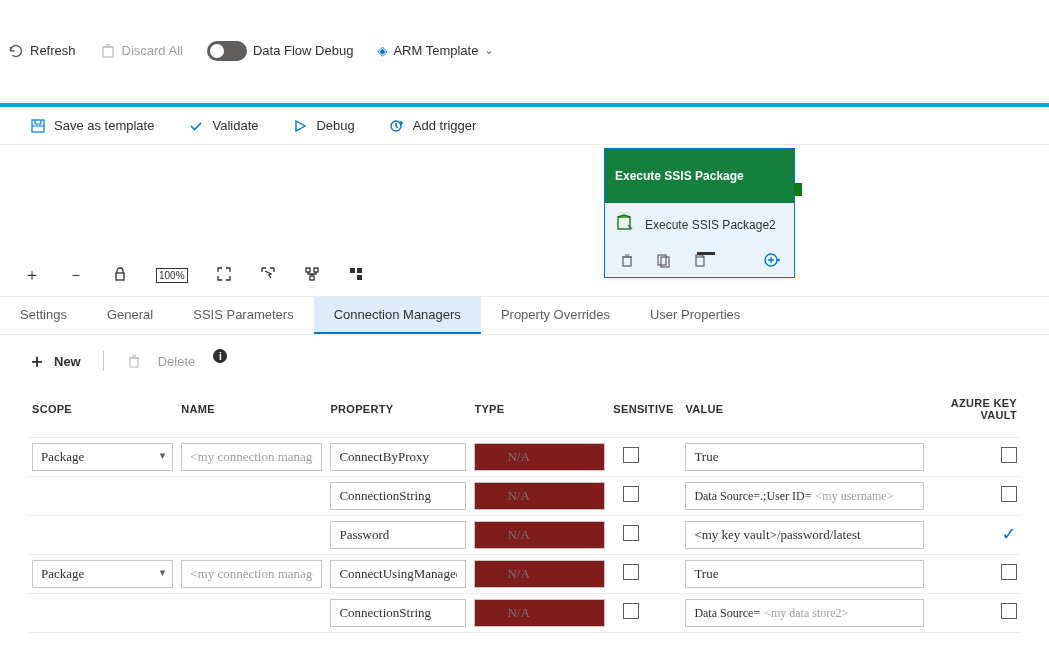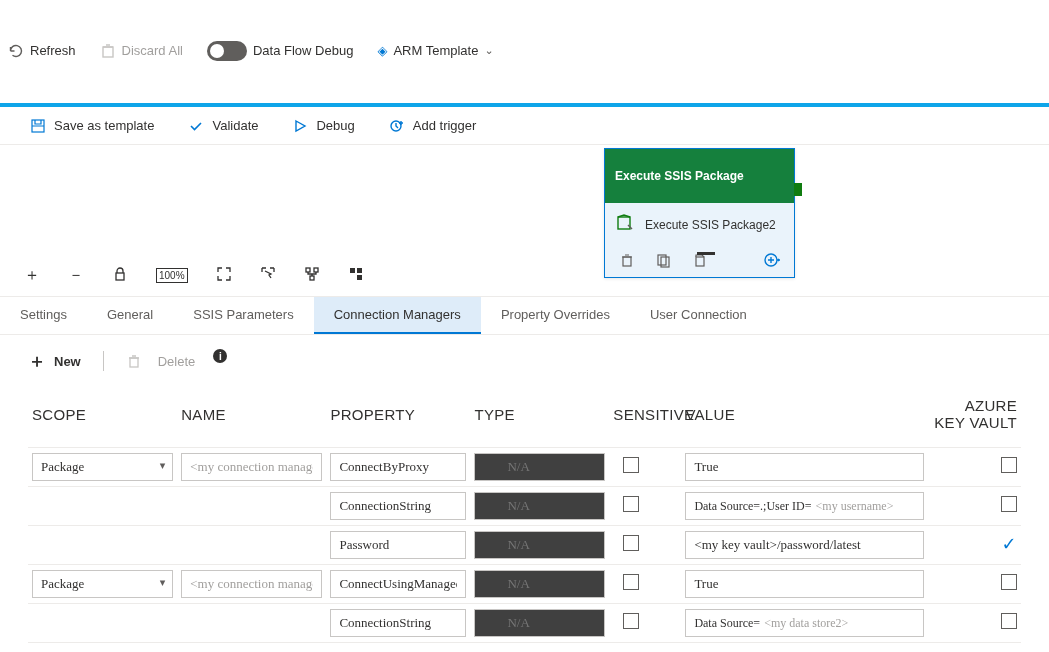--- a/index.html
+++ b/index.html
@@ -36,31 +36,31 @@
 .tab.active { background:#deecf9; color:#323130; border-bottom:2px solid #0078d4; }
 
 .subbar { display:flex; align-items:center; gap:18px; padding:14px 28px; }
 .subbar .newbtn { display:flex; align-items:center; gap:8px; font-weight:600; cursor:pointer; }
 .subbar .divider { width:1px; height:20px; background:#c8c6c4; margin:0 4px; }
 .subbar .delbtn { display:flex; align-items:center; gap:16px; color:#a19f9d; cursor:pointer; }
 .infoic { width:14px; height:14px; border-radius:50%; background:#323130; color:#fff; font-size:10px; font-weight:bold; display:flex; align-items:center; justify-content:center; margin-top:-10px;}
 
 .grid { padding: 0 28px 20px 28px; }
 table { border-collapse: collapse; width:100%; table-layout:fixed; }
-th { text-align:left; font-size:15px; font-weight:400; color:#323130; padding:10px 4px 16px 4px; letter-spacing:0.3px; }
+th { text-align:left; font-size:11px; font-weight:700; color:#323130; padding:10px 4px 16px 4px; letter-spacing:0.3px; }
 td { padding:5px 4px; vertical-align:middle; border:none;font-family:Liberation Serif, serif; }
 tr.rule td { border-top:1px solid #edebe9; border-bottom:1px solid #edebe9; }
 col.c-scope{width:145px;} col.c-name{width:145px;} col.c-prop{width:140px;} col.c-type{width:135px;} col.c-sens{width:70px;} col.c-val{width:240px;} col.c-akv{width:90px;}
 
 .sel, .inp { width:100%; height:28px; border:1px solid #c8c6c4; background:#fff; padding:0 8px; font-size:13px; font-family:inherit; color:#323130; }
 .sel { appearance:none; padding-right:24px; background:#fff; }
 .selwrap { position:relative; }
 .selwrap::after { content:"▾"; position:absolute; right:8px; top:6px; color:#605e5c; font-size:11px; pointer-events:none; }
 .inp.ph { color:#a19f9d; }
-.inp.dis { background:#404040; color:#a19f9d;padding-left:32px; }
+.inp.dis { background:#7f1d1d; color:#a19f9d;padding-left:32px; }
 .chk { width:16px; height:16px; border:1px solid #605e5c; display:inline-block; background:#fff; margin-left:10px;}
 .chk.checked { border:none; color:#0078d4; font-size:18px; line-height:14px; text-align:center; }
 .mixedval { display:flex; align-items:center; border:1px solid #c8c6c4; height:28px; background:#fff; padding:0 8px; font-size:12px; gap:4px; white-space:nowrap; overflow:hidden; }
 .mixedval .lit { color:#323130; }
 .mixedval .tok { color:#a19f9d; }
 
 svg.ic16 { width:16px; height:16px; flex:none; }
 </style>
 </head>
 <body>
@@ -204,21 +204,21 @@
   </span>
 </div>
 </div>
 
 <div class="tabs">
   <div class="tab">Settings</div>
   <div class="tab">General</div>
   <div class="tab">SSIS Parameters</div>
   <div class="tab active">Connection Managers</div>
   <div class="tab">Property Overrides</div>
-  <div class="tab">User Connection</div>
+  <div class="tab">User Properties</div>
 </div>
 
 <div class="subbar">
   <div class="newbtn">
     <span style="font-size:18px;">＋</span>
     <span>New</span>
   </div>
   <div class="divider"></div>
   <div class="delbtn">
     <svg class="ic16" viewBox="0 0 16 16" fill="none" stroke="#c8c6c4" stroke-width="1.3">

